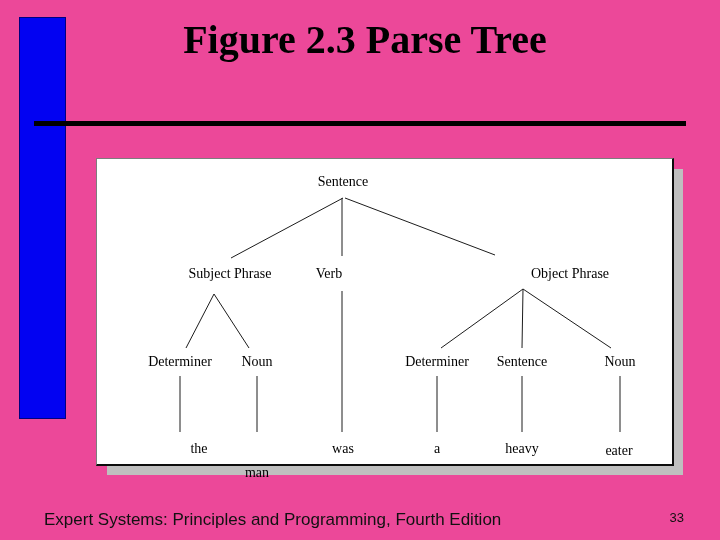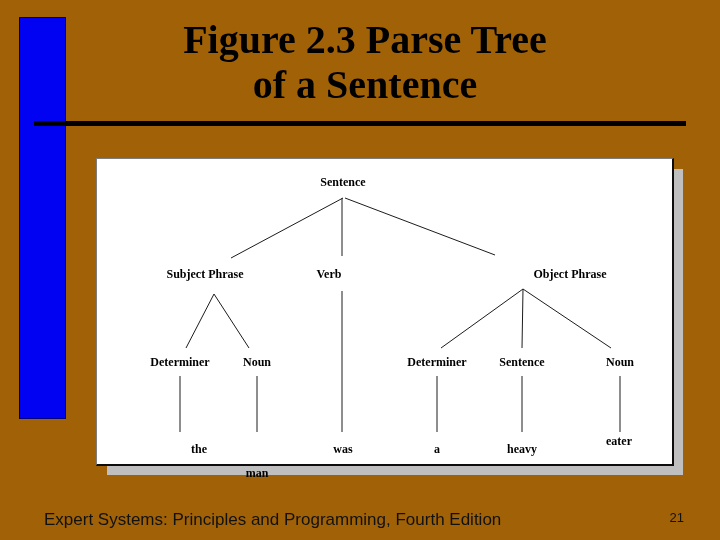--- a/index.html
+++ b/index.html
@@ -4,21 +4,21 @@
 <style>
   html, body { margin: 0; padding: 0; }
   body {
     width: 720px; height: 540px;
     font-family: "Liberation Serif", serif;
     background: #ffffff;
   }
   .slide {
     position: relative;
     width: 720px; height: 540px;
-    background: #a16207;
+    background: #ec4899;
     overflow: hidden;
   }
   .accent-bar {
     position: absolute;
     left: 19px; top: 17px;
     width: 45px; height: 400px;
     background: #0202f2;
     border: 1px solid #000080;
     z-index: 1;
   }
@@ -58,24 +58,23 @@
     width: 575px; height: 305px;
   }
   .diagram-box svg line {
     stroke: #1c1c1c;
     stroke-width: 1;
   }
   .tree-label {
     position: absolute;
     transform: translate(-50%, -50%);
     font-family: "Liberation Serif", serif;
-    font-size: 12px;
+    font-size: 14px;
     color: #000000;
     white-space: nowrap;
-    font-weight: bold;
   }
   .footer-text {
     position: absolute;
     left: 44px; top: 510px;
     font-family: "Liberation Sans", sans-serif;
     font-size: 17px;
     color: #111111;
     z-index: 2;
   }
   .page-number {
@@ -89,21 +88,20 @@
 </style>
 </head>
 <body>
 
 <div class="slide">
 
   <div class="accent-bar"></div>
 
   <div class="slide-title">
     <div>Figure 2.3 Parse Tree</div>
-    <div>of a Sentence</div>
   </div>
 
   <div class="title-rule"></div>
 
   <div class="diagram-box">
     <svg id="tree-lines" viewBox="0 0 575 305">
         <line x1="246" y1="39" x2="134" y2="99"></line>
         <line x1="245" y1="39" x2="245" y2="97"></line>
         <line x1="248" y1="39" x2="398" y2="96"></line>
         <line x1="245" y1="132" x2="245" y2="273"></line>
@@ -113,33 +111,33 @@
         <line x1="426" y1="130" x2="425" y2="189"></line>
         <line x1="426" y1="130" x2="514" y2="189"></line>
         <line x1="83" y1="217" x2="83" y2="273"></line>
         <line x1="160" y1="217" x2="160" y2="273"></line>
         <line x1="340" y1="217" x2="340" y2="273"></line>
         <line x1="425" y1="217" x2="425" y2="273"></line>
         <line x1="523" y1="217" x2="523" y2="273"></line>
       </svg>
     <div id="tree-labels">
         <span class="tree-label" style="left: 246px; top: 23px;">Sentence</span>
-        <span class="tree-label" style="left: 108px; top: 115px;">Subject Phrase</span>
+        <span class="tree-label" style="left: 133px; top: 115px;">Subject Phrase</span>
         <span class="tree-label" style="left: 232px; top: 115px;">Verb</span>
         <span class="tree-label" style="left: 425px; top: 115px; margin-left: 48px;">Object Phrase</span>
         <span class="tree-label" style="left: 83px; top: 203px;">Determiner</span>
         <span class="tree-label" style="left: 160px; top: 203px;">Noun</span>
         <span class="tree-label" style="left: 340px; top: 203px;">Determiner</span>
         <span class="tree-label" style="left: 425px; top: 203px;">Sentence</span>
         <span class="tree-label" style="left: 523px; top: 203px;">Noun</span>
         <span class="tree-label" style="left: 84px; top: 290px; margin-left: 18px;">the</span>
         <span class="tree-label" style="left: 160px; top: 290px; margin-top: 24px;">man</span>
         <span class="tree-label" style="left: 246px; top: 290px;">was</span>
         <span class="tree-label" style="left: 340px; top: 290px;">a</span>
         <span class="tree-label" style="left: 425px; top: 290px;">heavy</span>
-        <span class="tree-label" style="left: 522px; top: 282px;">eater</span>
+        <span class="tree-label" style="left: 522px; top: 292px;">eater</span>
       </div>
   </div>
 
   <span class="footer-text">Expert Systems: Principles and Programming, Fourth Edition</span>
-  <span class="page-number">21</span>
+  <span class="page-number">33</span>
 
 </div>
 
 </body></html>

